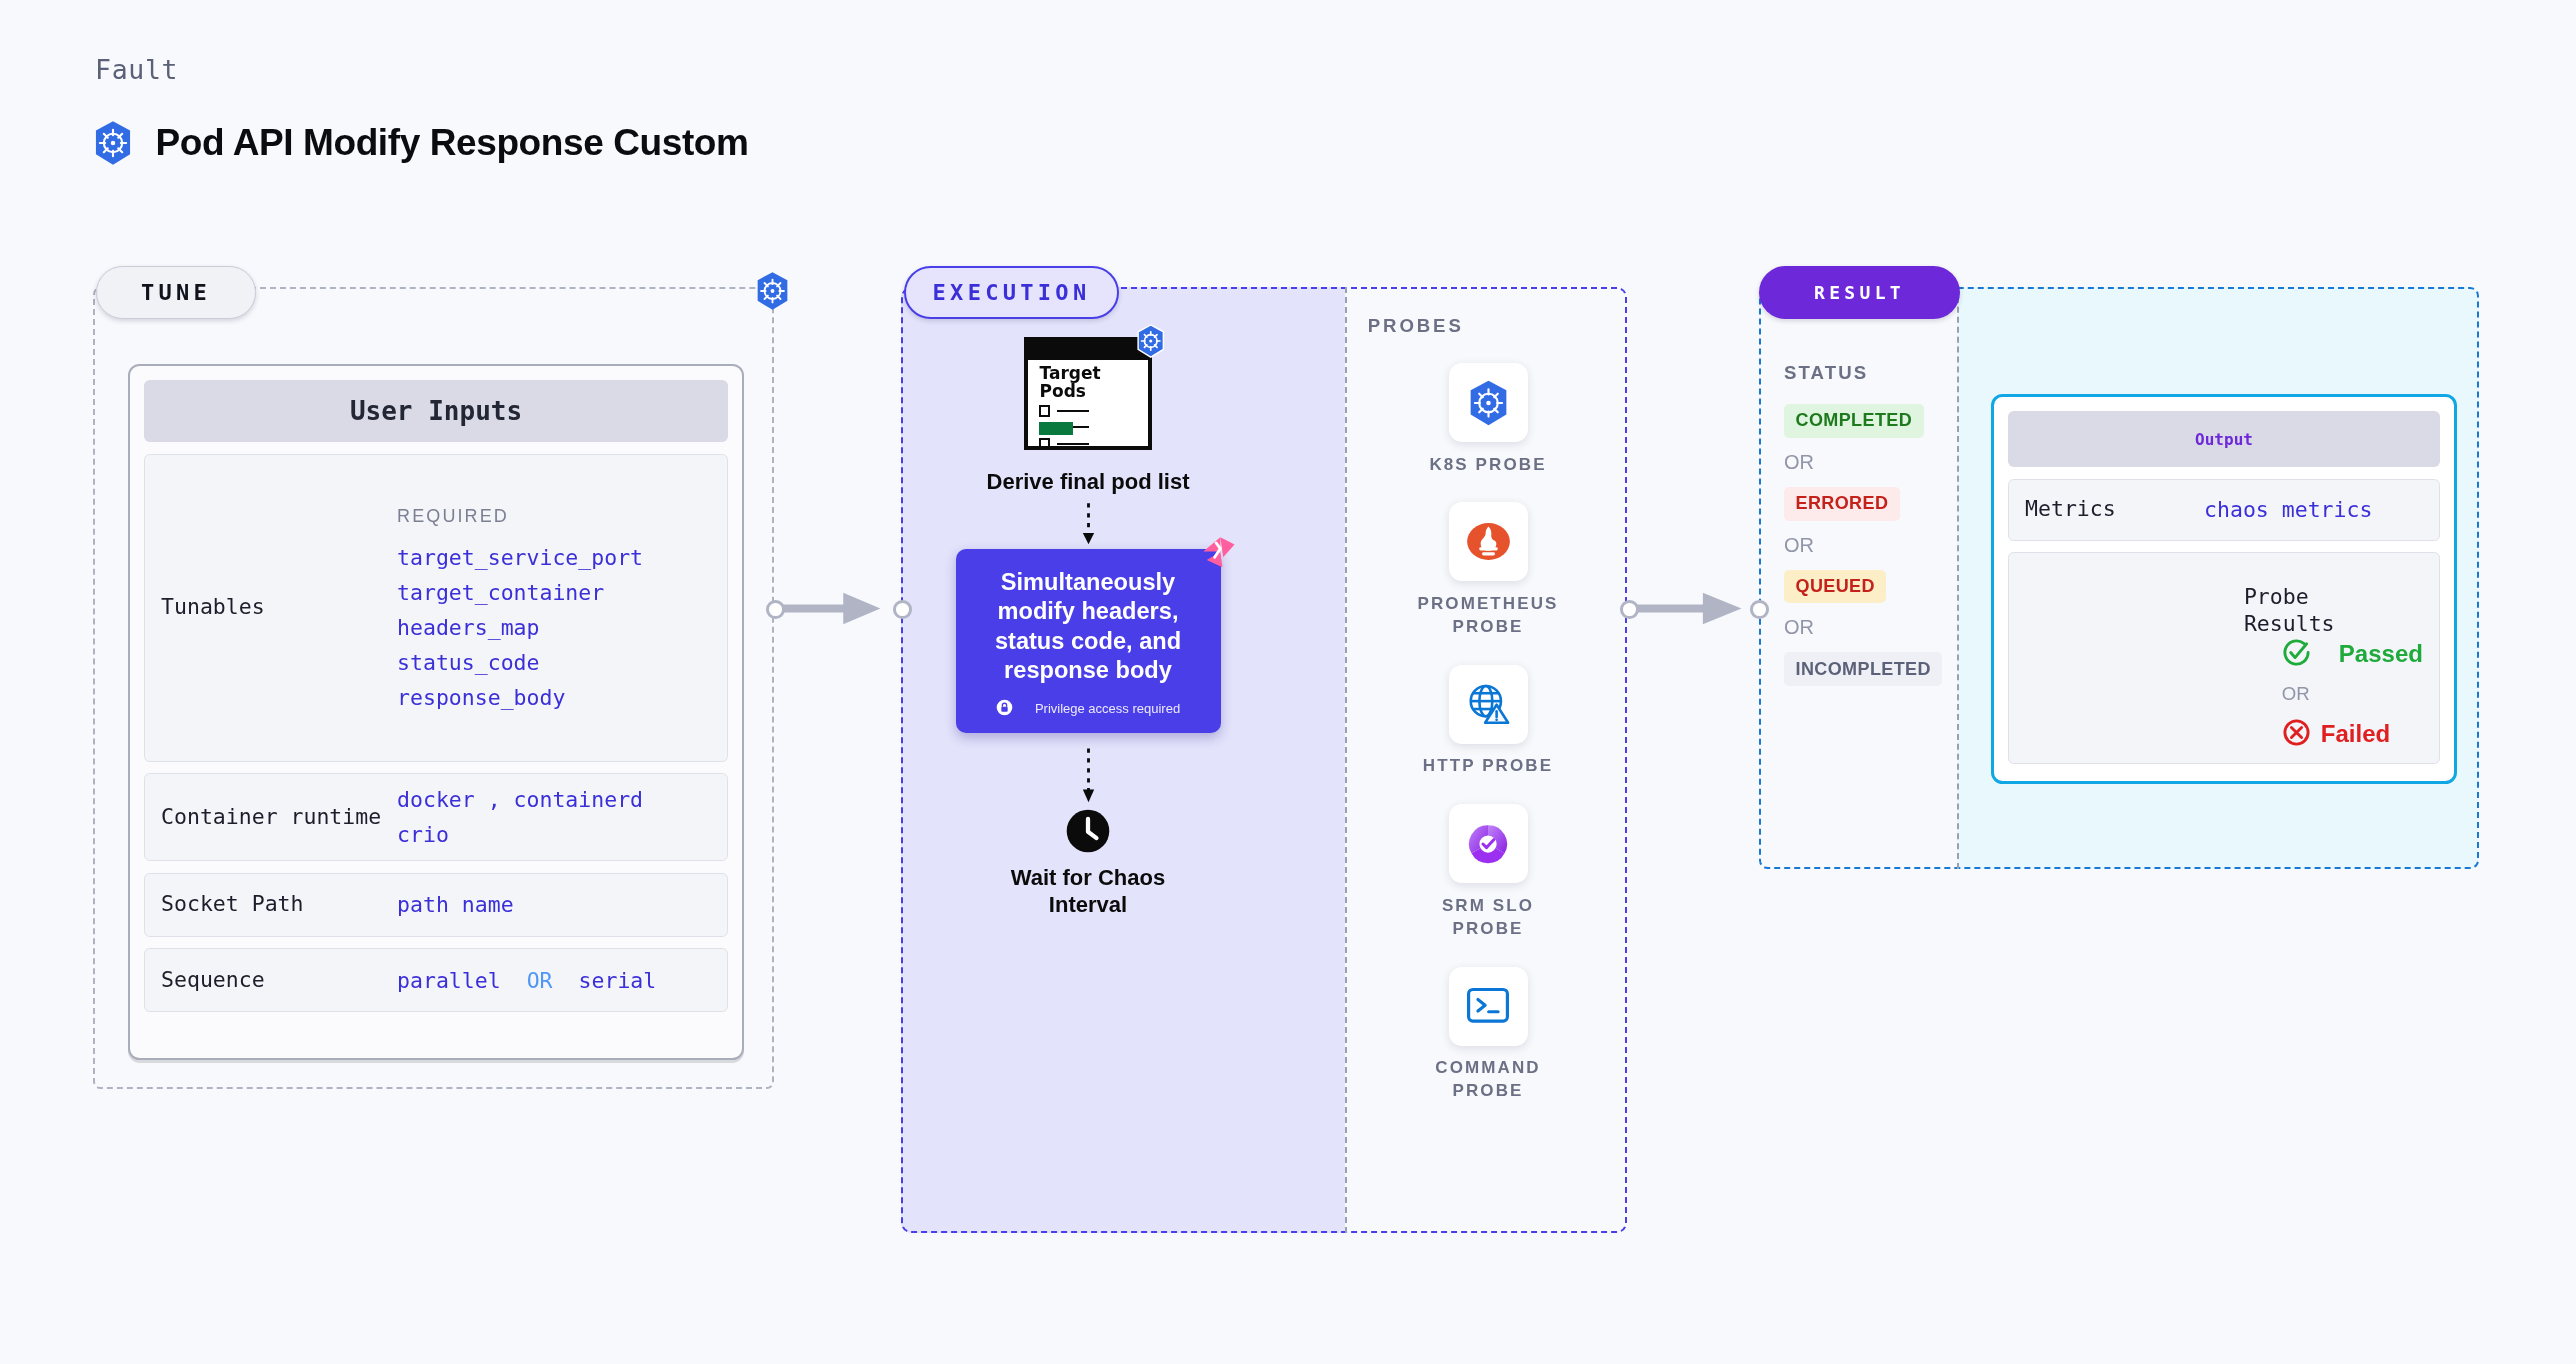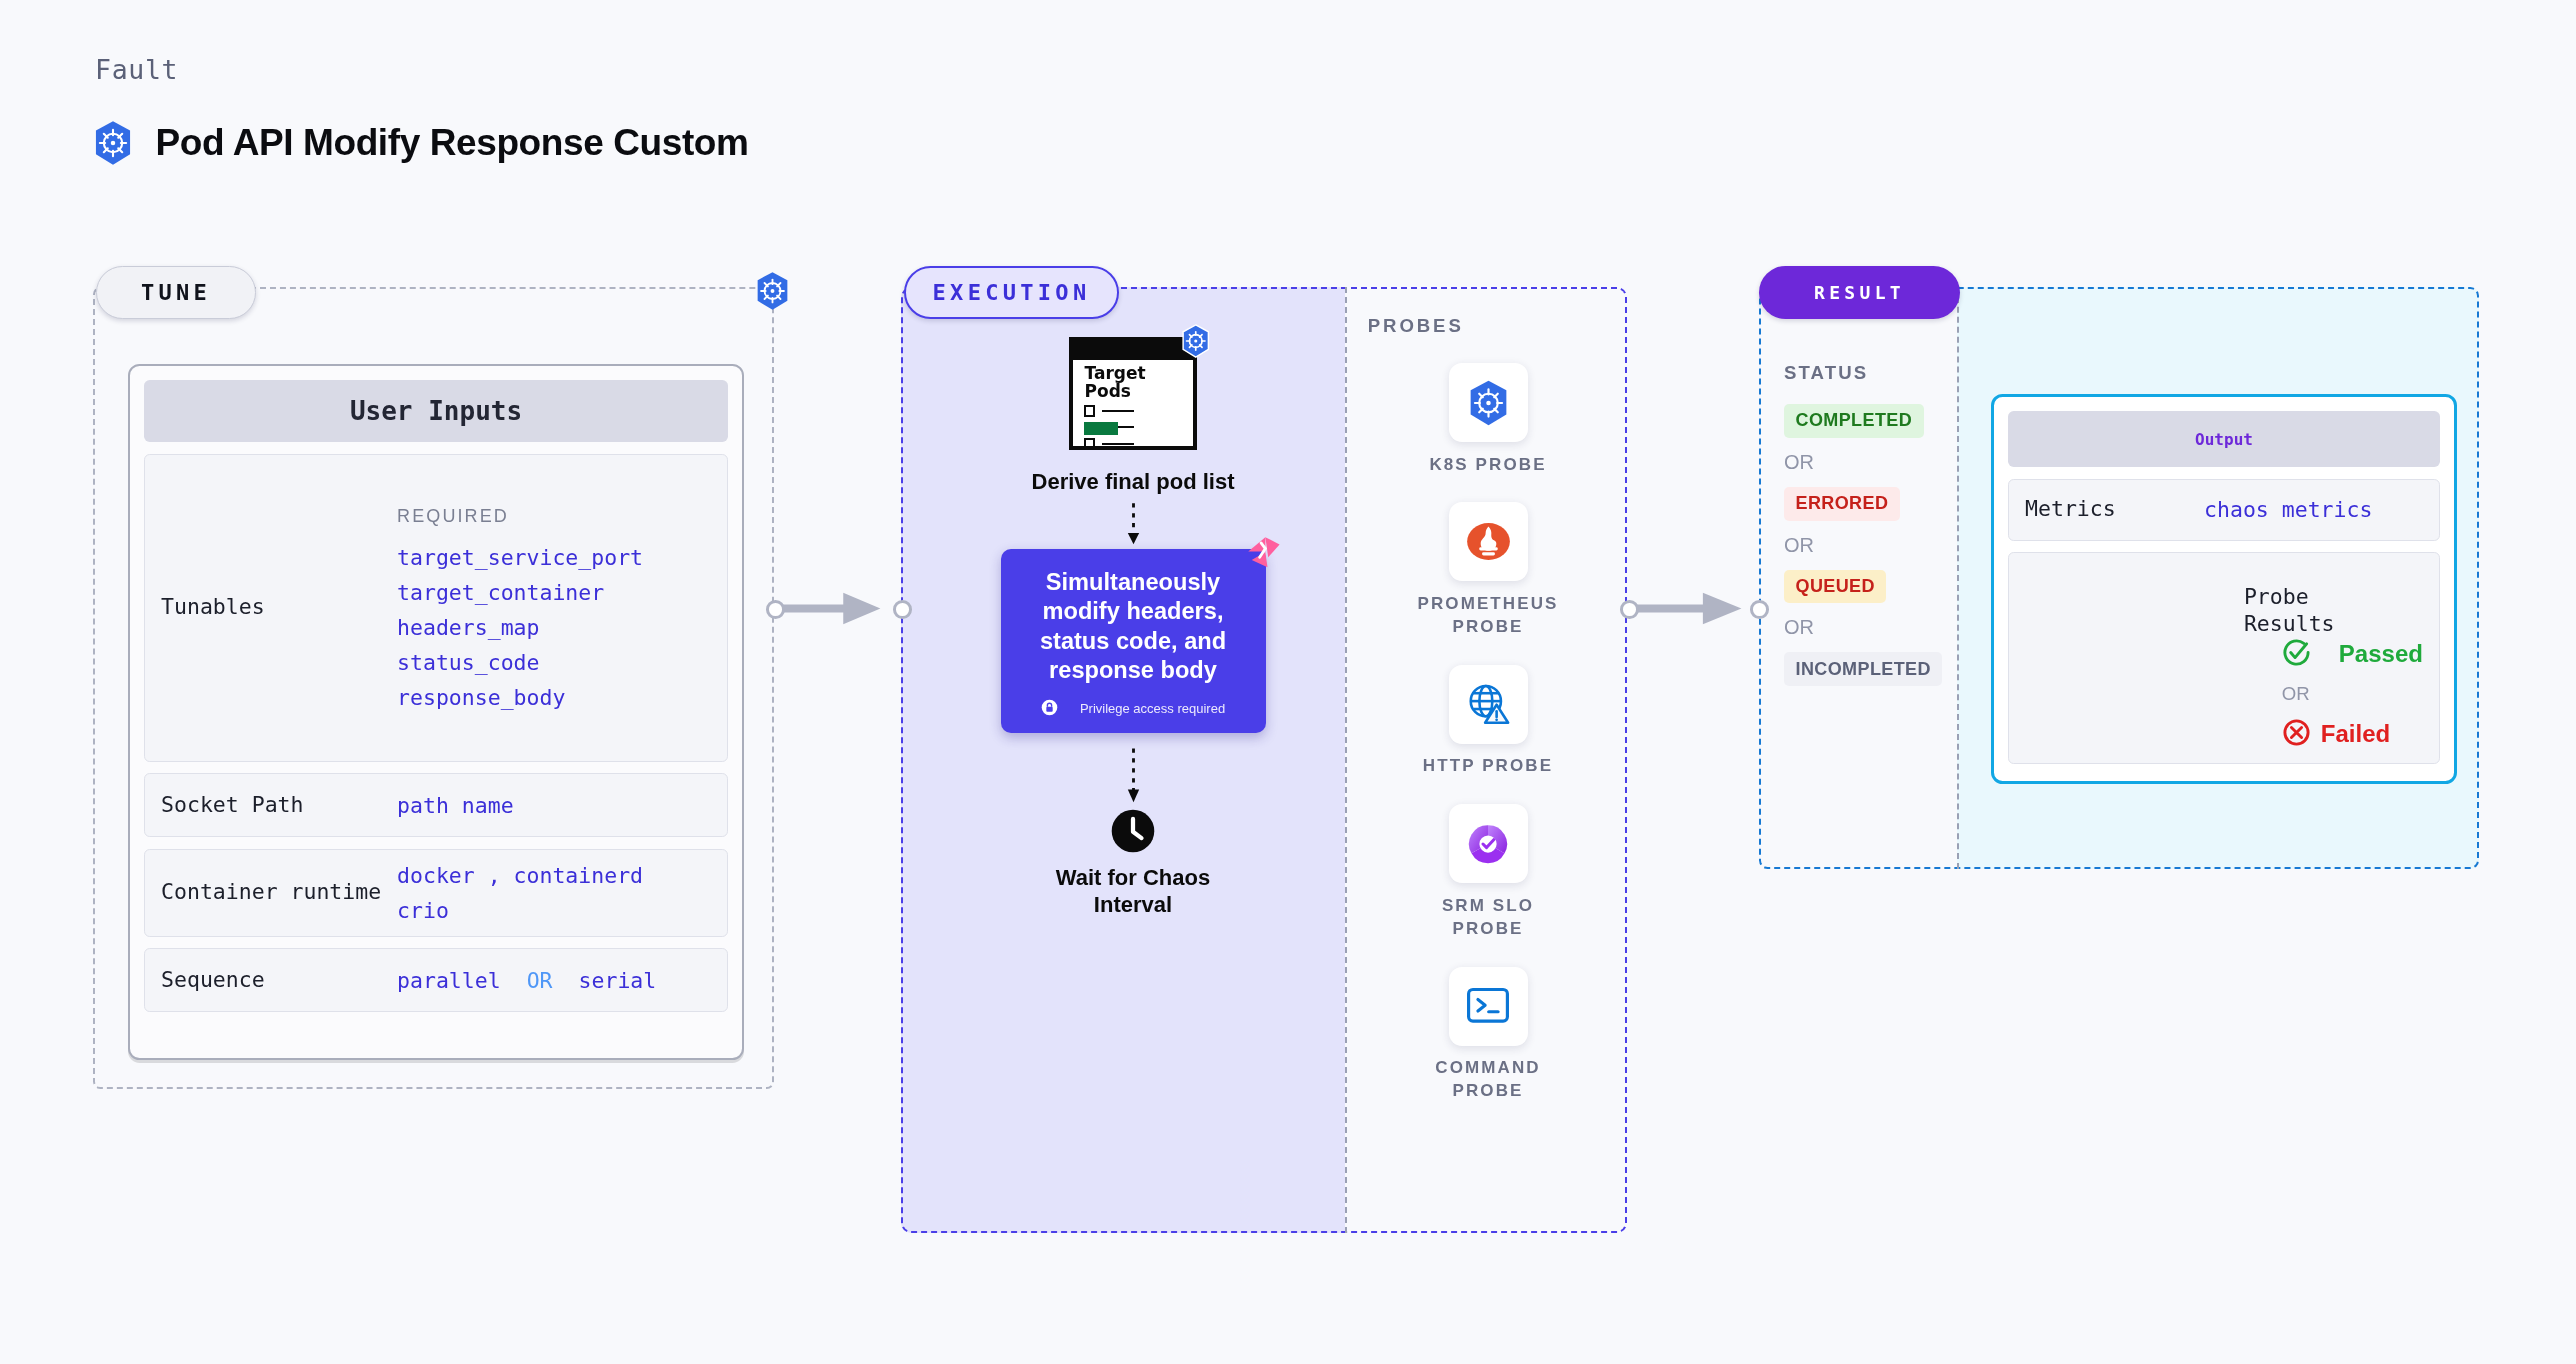--- a/index.html
+++ b/index.html
@@ -79,21 +79,21 @@
     background: #e3e3fb; border-radius: 10px 0 0 10px;
   }
   #exec-divider {
     position: absolute; left: 1345px; top: 287px; width: 0; height: 946px;
     border-left: 2.1px dashed #9aa0b4;
   }
   #exec-pill {
     left: 904px; top: 266px; width: 215px; height: 53px;
     background: #e6e4fd; border: 2.1px solid #4a3ee8; color: #3b2fd8; font-size: 22px;
   }
-  .exec-flow { position: absolute; left: 901px; top: 337px; width: 464px; }
+  .exec-flow { position: absolute; left: 856px; top: 337px; width: 464px; }
   .pod-doc {
     position: relative; width: 128px; height: 113px; margin: 0 auto;
     background: #ffffff; border: 4.3px solid #0b0b0b;
   }
   .pod-doc .bar { position: absolute; left: -0.7px; top: -0.7px; right: -0.7px; height: 20px; background: #0b0b0b; }
   .pod-doc .doc-title {
     position: absolute; left: 11.5px; top: 24px;
     font-family: "DejaVu Sans", sans-serif; font-weight: bold; font-size: 17px;
     line-height: 1.05; color: #0b0b0b;
   }
@@ -240,32 +240,32 @@
       <div class="row-vals">
         <div class="req-label">REQUIRED</div>
         <div class="v-blue">target_service_port</div>
         <div class="v-blue">target_container</div>
         <div class="v-blue">headers_map</div>
         <div class="v-blue">status_code</div>
         <div class="v-blue">response_body</div>
       </div>
     </div>
 
-    <div class="row-box" style="min-height:64px;">
-      <div class="row-key">Socket Path</div>
-      <div class="row-vals">
-        <div class="v-blue">path name</div>
-      </div>
-    </div>
-
     <div class="row-box" style="min-height:86px;">
       <div class="row-key">Container runtime</div>
       <div class="row-vals">
         <div class="v-blue">docker , containerd</div>
         <div class="v-blue">crio</div>
+      </div>
+    </div>
+
+    <div class="row-box" style="min-height:64px;">
+      <div class="row-key">Socket Path</div>
+      <div class="row-vals">
+        <div class="v-blue">path name</div>
       </div>
     </div>
 
     <div class="row-box" style="min-height:64px;">
       <div class="row-key">Sequence</div>
       <div class="row-vals">
         <div style="display:flex;gap:26px;align-items:baseline;">
           <span class="v-blue">parallel</span>
           <span class="v-or">OR</span>
           <span class="v-blue">serial</span>

